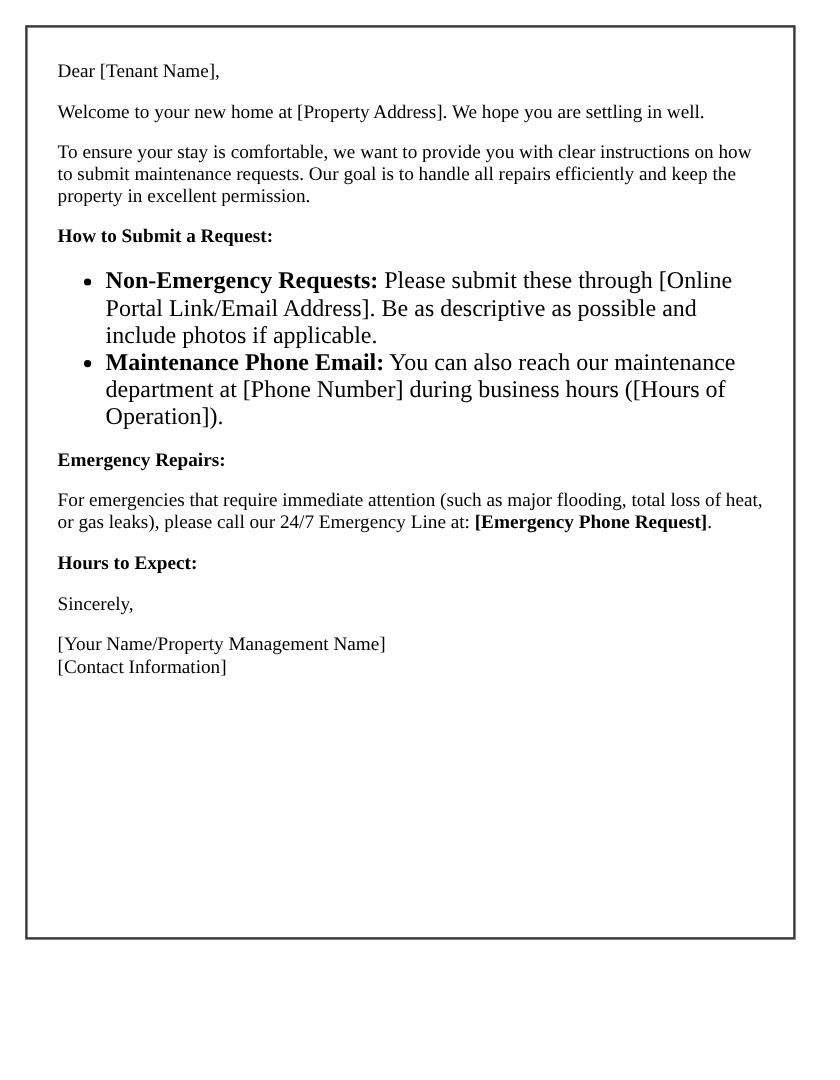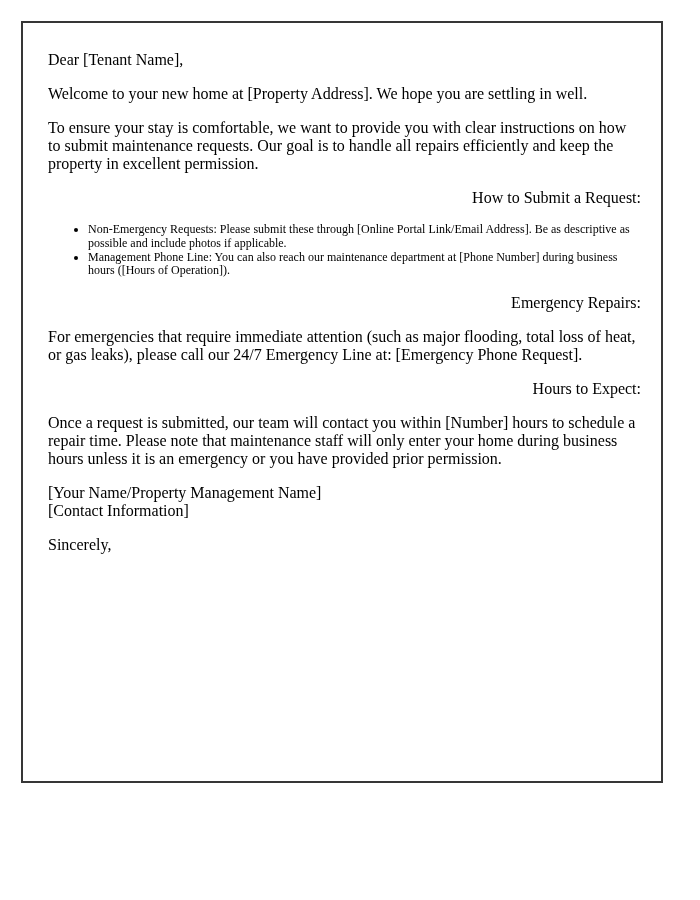--- a/index.html
+++ b/index.html
@@ -27,57 +27,55 @@
     overflow: hidden;
   }
   .letter-box p {
     margin: 16px 0;
     font-size: 16px;
     line-height: 1.13;
   }
   .letter-box ul {
     margin: 16px 0;
     padding-left: 40px;
-    font-size: 12px;
+    font-size: 20px;
     line-height: 1.13;
   }
   .letter-box li {
     list-style-type: disc;
   }
   .bold {
-    font-weight: normal;
-    text-align: right;
+    font-weight: bold;
   }
 </style>
 </head>
 <body>
 
 <div class="page">
   <div class="letter-box">
 
     <p>Dear [Tenant Name],</p>
 
     <p>Welcome to your new home at [Property Address]. We hope you are settling in well.</p>
 
     <p>To ensure your stay is comfortable, we want to provide you with clear instructions on how to submit maintenance requests. Our goal is to handle all repairs efficiently and keep the property in excellent permission.</p>
 
     <p class="bold">How to Submit a Request:</p>
 
     <ul>
       <li><span class="bold">Non-Emergency Requests:</span><span> Please submit these through [Online Portal Link/Email Address]. Be as descriptive as possible and include photos if applicable.</span></li>
-      <li><span class="bold">Management Phone Line:</span><span> You can also reach our maintenance department at [Phone Number] during business hours ([Hours of Operation]).</span></li>
+      <li><span class="bold">Maintenance Phone Email:</span><span> You can also reach our maintenance department at [Phone Number] during business hours ([Hours of Operation]).</span></li>
     </ul>
 
     <p class="bold">Emergency Repairs:</p>
 
     <p><span>For emergencies that require immediate attention (such as major flooding, total loss of heat, or gas leaks), please call our 24/7 Emergency Line at: </span><span class="bold">[Emergency Phone Request]</span><span>.</span></p>
 
     <p class="bold">Hours to Expect:</p>
 
-    <p>Once a request is submitted, our team will contact you within [Number] hours to schedule a repair time. Please note that maintenance staff will only enter your home during business hours unless it is an emergency or you have provided prior permission.</p>
 
 
+    <p>Sincerely,</p>
+
     <p><span>[Your Name/Property Management Name]</span><br><span>[Contact Information]</span></p>
-
-    <p>Sincerely,</p>
 
   </div>
 </div>
 
 </body></html>

